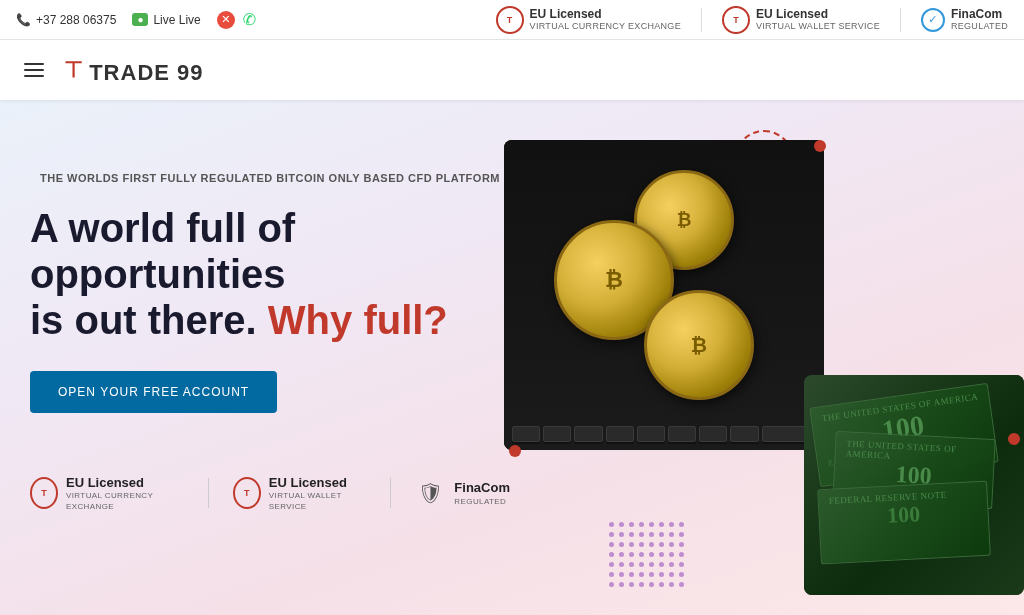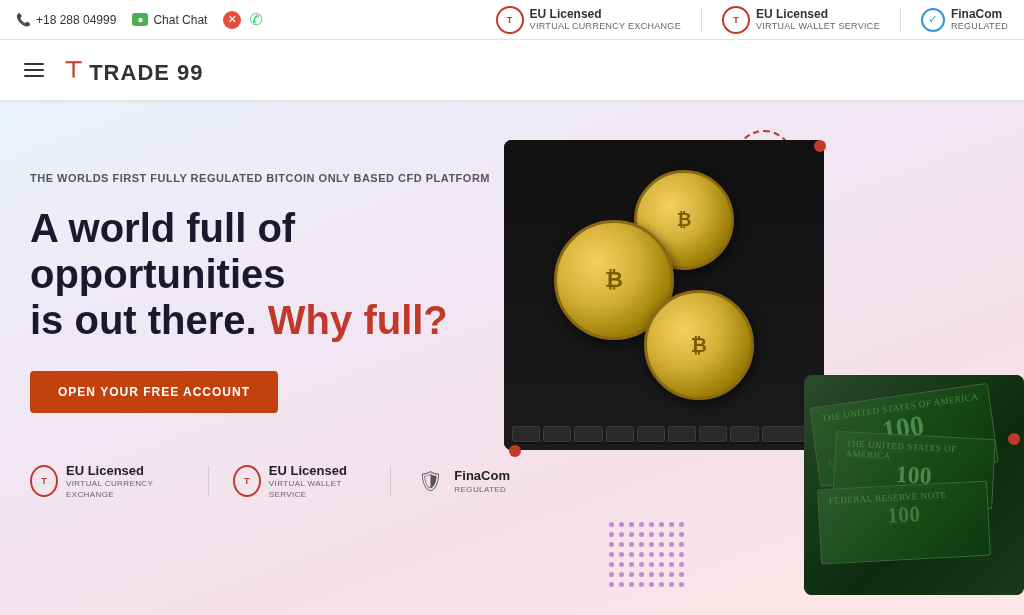--- a/index.html
+++ b/index.html
@@ -189,41 +189,42 @@
       margin-top: 20px;
     }
     .hero-subtitle {
       font-size: 11px;
       font-weight: 600;
       color: #555;
       letter-spacing: 0.5px;
       text-transform: uppercase;
       margin-bottom: 18px;
       line-height: 1.5;
+      text-align: center;
     }
     .hero-title {
       font-size: 40px;
       font-weight: 800;
       color: #1a1a2e;
       line-height: 1.15;
       margin-bottom: 28px;
     }
     .hero-title .accent { color: #c0392b; }
     .btn-free-account {
-      background: #c2410c;
+      background: #0369a1;
       color: #fff;
       border: none;
       padding: 14px 28px;
       border-radius: 4px;
       font-size: 12px;
-      font-weight: 700;
+      font-weight: 400;
       cursor: pointer;
       letter-spacing: 1px;
       text-transform: uppercase;
-      margin-bottom: 40px;
+      margin-bottom: 52px;
     }
 
     
     .license-badges-row {
       display: flex;
       align-items: center;
       gap: 24px;
       margin-top: 10px;
     }
     .badge-item {
@@ -435,25 +436,25 @@
       z-index: 5;
     }
   </style>
 </head>
 <body>
 
 <div class="top-bar">
   <div class="top-bar-left">
     <div class="top-bar-contact">
       <span class="phone-icon">📞</span>
-      <span>+18 288 04999</span>
+      <span>+37 288 06375</span>
     </div>
     <div class="top-bar-contact">
       <span class="live-chat-badge">●</span>
-      <span>Chat Chat</span>
+      <span>Live Live</span>
     </div>
     <div class="top-bar-icons">
       <div class="icon-circle icon-red">✕</div>
       <div class="icon-green">✆</div>
     </div>
   </div>
   <div class="top-bar-right">
     <div class="license-badge">
       <div class="license-logo">T</div>
       <div class="license-text-block">

